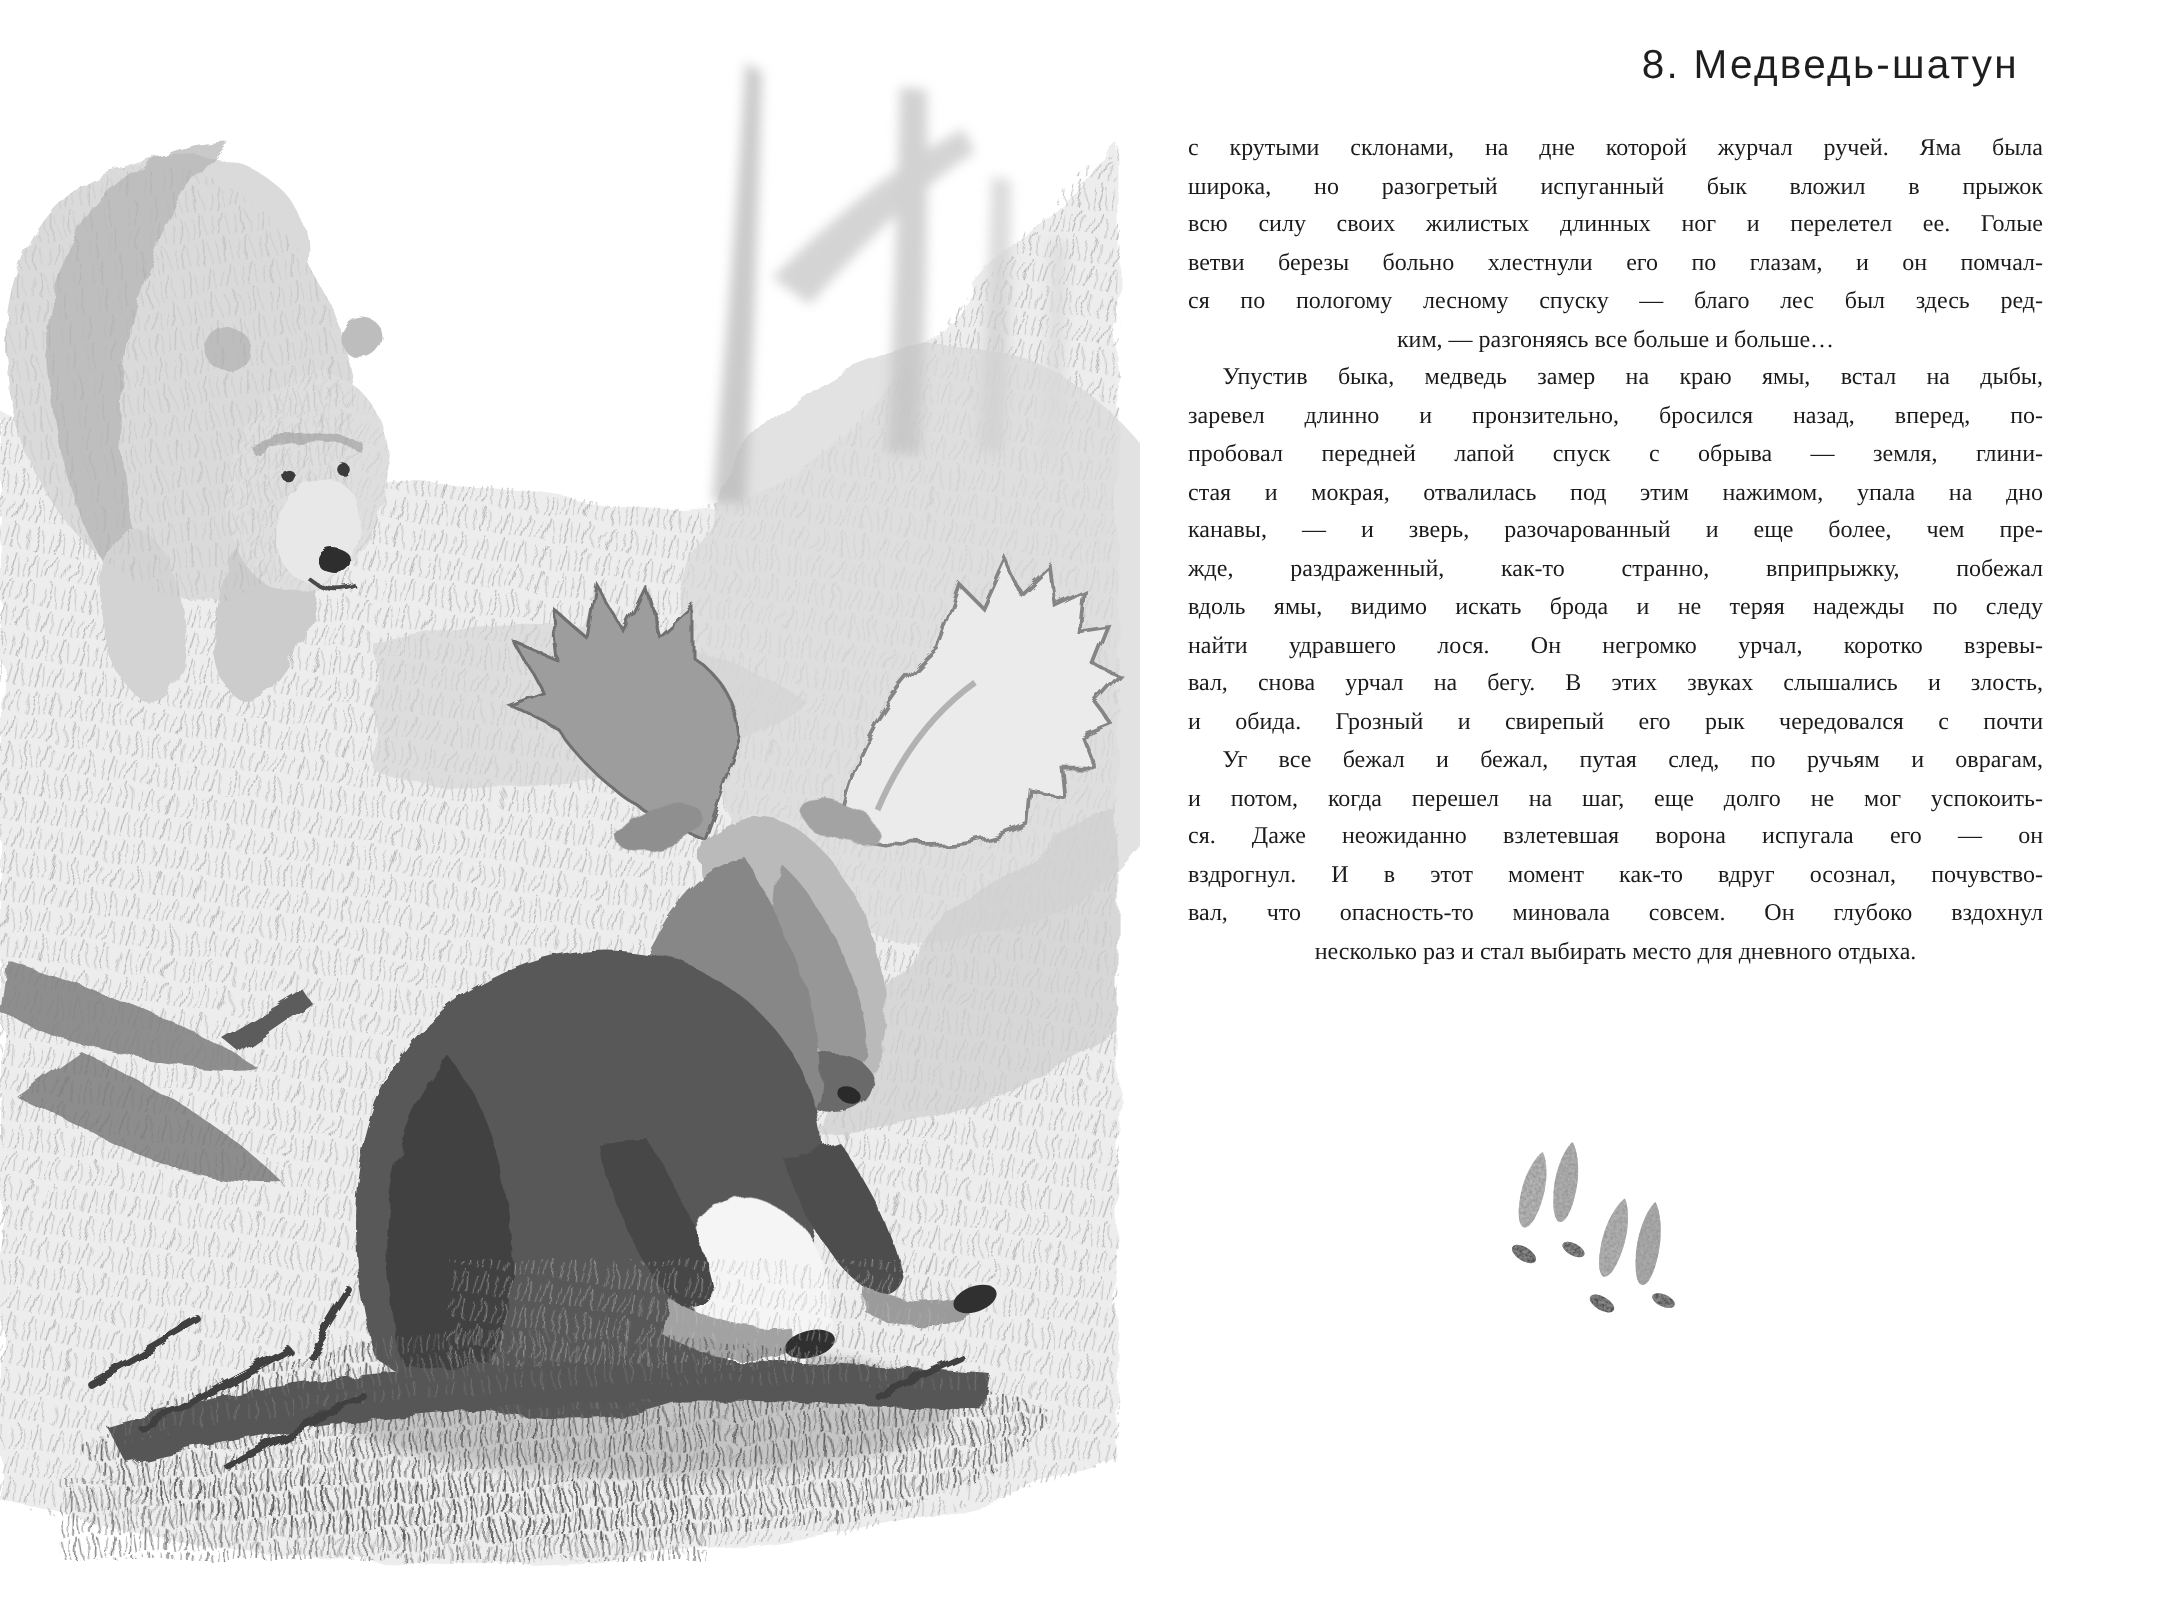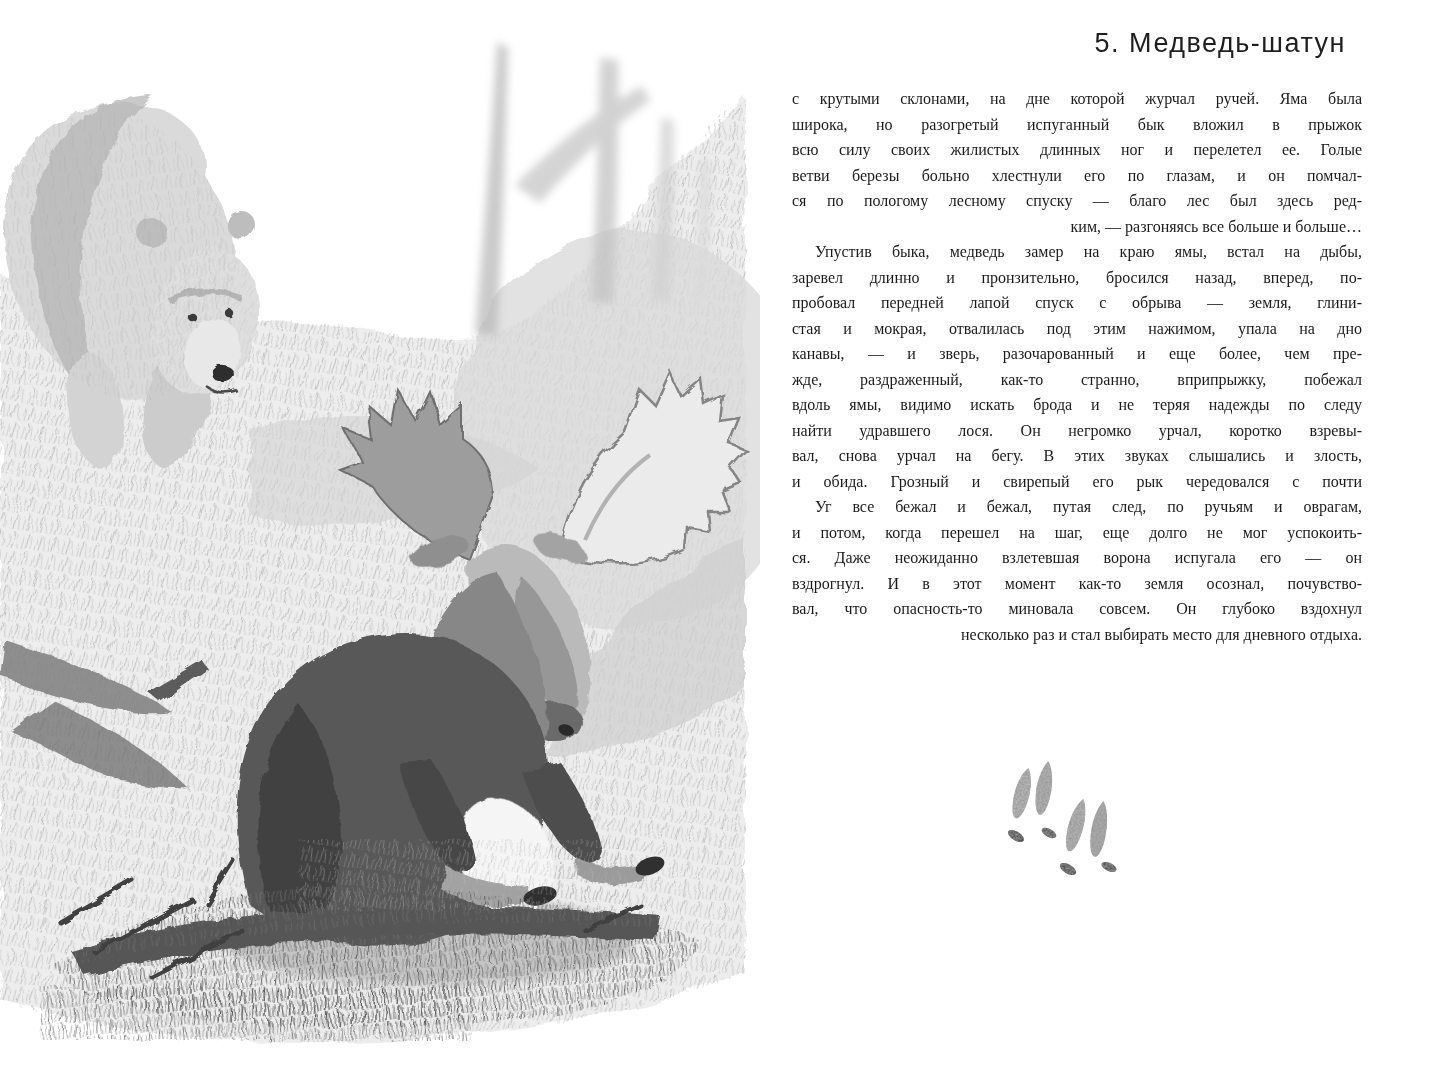--- a/index.html
+++ b/index.html
@@ -33,21 +33,21 @@
     font-size: 16px;
     line-height: 25.5px;
     color: #1b1b1b;
   }
   .pline {
     white-space: pre-line;
     text-align: justify;
     text-align-last: justify;
   }
   .pline.indent { text-indent: 23px; font-family: Liberation Serif, serif; }
-  .plast { text-align: right; }
+  .plast { text-align: center; }
   .tracks {
     position: absolute; left: 1000px; top: 752px;
   }
 </style>
 </head>
 <body>
 
 <div class="spread">
 
   <svg class="illus" width="760" height="1080" viewBox="0 0 760 1080">
@@ -181,21 +181,21 @@
         <path d="M95,952 L192,900"></path>
         <path d="M152,977 L242,931"></path>
         <path d="M206,902 L232,860"></path>
         <path d="M585,930 L640,905"></path>
       </g>
       <rect x="40" y="988" width="430" height="52" fill="url(#grassDark)" opacity="0.75" filter="url(#rough2)"></rect>
       <rect x="300" y="840" width="330" height="70" fill="url(#grass)" opacity="0.6" filter="url(#rough2)"></rect>
     </g>
   </svg>
 
-  <div class="chapter-header">5. Медведь-шатун</div>
+  <div class="chapter-header">8. Медведь-шатун</div>
 
   <div class="text-column">
     <div class="pline">с крутыми склонами, на дне которой журчал ручей. Яма была
 широка, но разогретый испуганный бык вложил в прыжок
 всю силу своих жилистых длинных ног и перелетел ее. Голые
 ветви березы больно хлестнули его по глазам, и он помчал-
 ся по пологому лесному спуску — благо лес был здесь ред-</div>
     <div class="plast">ким, — разгоняясь все больше и больше…</div>
 
     <div class="pline indent">Упустив быка, медведь замер на краю ямы, встал на дыбы,
@@ -205,21 +205,21 @@
 канавы, — и зверь, разочарованный и еще более, чем пре-
 жде, раздраженный, как-то странно, вприпрыжку, побежал
 вдоль ямы, видимо искать брода и не теряя надежды по следу
 найти удравшего лося. Он негромко урчал, коротко взревы-
 вал, снова урчал на бегу. В этих звуках слышались и злость,
 и обида. Грозный и свирепый его рык чередовался с почти</div>
 
     <div class="pline indent">Уг все бежал и бежал, путая след, по ручьям и оврагам,
 и потом, когда перешел на шаг, еще долго не мог успокоить-
 ся. Даже неожиданно взлетевшая ворона испугала его — он
-вздрогнул. И в этот момент как-то земля осознал, почувство-
+вздрогнул. И в этот момент как-то вдруг осознал, почувство-
 вал, что опасность-то миновала совсем. Он глубоко вздохнул</div>
     <div class="plast">несколько раз и стал выбирать место для дневного отдыха.</div>
   </div>
 
   <svg class="tracks" width="180" height="150" viewBox="0 0 180 150">
     <defs>
       <filter id="speckle" x="-20%" y="-20%" width="140%" height="140%">
         <feTurbulence type="fractalNoise" baseFrequency="0.5" numOctaves="3" seed="11" result="n"></feTurbulence>
         <feColorMatrix in="n" type="matrix" values="0 0 0 0 0.30  0 0 0 0 0.30  0 0 0 0 0.30  0 0 0 1.7 -0.45" result="sp"></feColorMatrix>
         <feComposite in="sp" in2="SourceAlpha" operator="in" result="spin"></feComposite>

